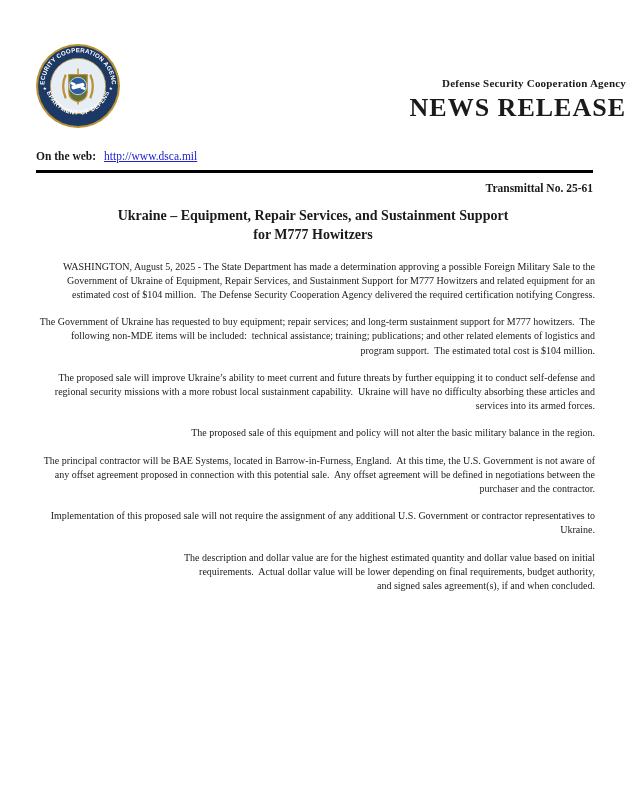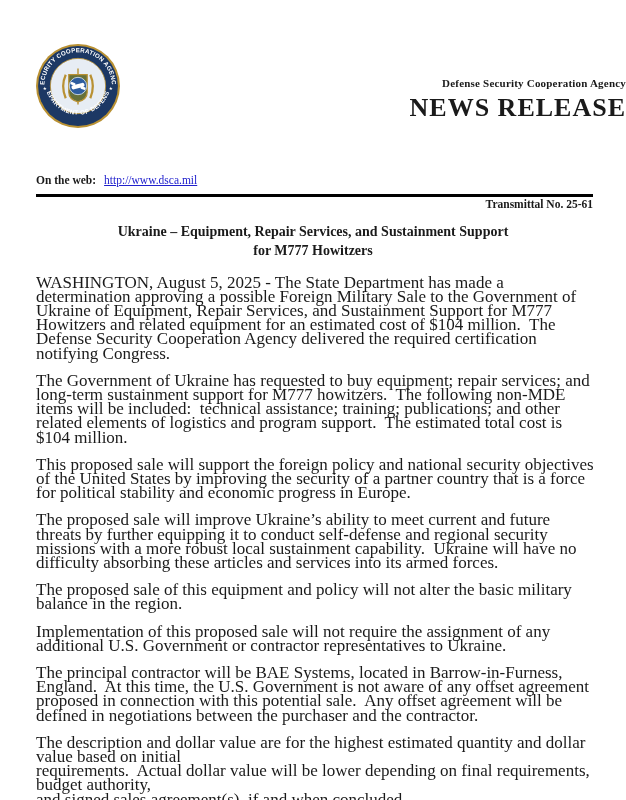--- a/index.html
+++ b/index.html
@@ -33,57 +33,58 @@
   .news-release {
     margin-top: 6px;
     font-size: 26px;
     font-weight: bold;
     letter-spacing: 1px;
   }
   .meta-row {
     display: flex;
     justify-content: space-between;
     align-items: flex-start;
-    margin: 52px 33px 0 36px;
+    margin: 28px 33px 0 36px;
     font-size: 11.5px;
     font-weight: bold;
     line-height: 14px;
   }
   .web-cell { white-space: nowrap; }
   .web-link {
     color: #2121cd;
     text-decoration: underline;
     font-weight: normal;
     margin-left: 8px;
   }
   .contact-cell { text-align: right; }
   .rule {
     height: 2.5px;
     background: #000000;
     margin: 7px 33px 0 36px;
   }
   .transmittal {
-    margin: 0 33px 0 36px;
+    margin: 8px 33px 0 36px;
     text-align: right;
     font-size: 11.5px;
     font-weight: bold;
     line-height: 14px;
   }
   .doc-title {
     margin: 11px 50px 0 50px;
     text-align: center;
     font-size: 14px;
     font-weight: bold;
     line-height: 19px;
     white-space: pre-wrap;
   }
   .body-copy {
     margin: 16px 31px 0 36px;
-    font-size: 17px;
+    font-size: 10px;
     line-height: 14.2px;
+    text-align: right;
   }
   .body-copy p {
     margin: 0 0 13px 0;
     white-space: pre-wrap;
   }
 </style>
 </head>
 <body>
 
 <div class="page">
@@ -135,23 +136,22 @@
   <div class="rule"></div>
 
   <div class="transmittal">Transmittal No. 25-61</div>
 
   <h1 class="doc-title">Ukraine – Equipment, Repair Services, and Sustainment Support
 for M777 Howitzers</h1>
 
   <div class="body-copy">
     <p>WASHINGTON, August 5, 2025 - The State Department has made a determination approving a possible Foreign Military Sale to the Government of Ukraine of Equipment, Repair Services, and Sustainment Support for M777 Howitzers and related equipment for an estimated cost of $104 million.  The Defense Security Cooperation Agency delivered the required certification notifying Congress.</p>
     <p>The Government of Ukraine has requested to buy equipment; repair services; and long-term sustainment support for M777 howitzers.  The following non-MDE items will be included:  technical assistance; training; publications; and other related elements of logistics and program support.  The estimated total cost is $104 million.</p>
-    <p>This proposed sale will support the foreign policy and national security objectives of the United States by improving the security of a partner country that is a force for political stability and economic progress in Europe.</p>
     <p>The proposed sale will improve Ukraine’s ability to meet current and future threats by further equipping it to conduct self-defense and regional security missions with a more robust local sustainment capability.  Ukraine will have no difficulty absorbing these articles and services into its armed forces.</p>
     <p>The proposed sale of this equipment and policy will not alter the basic military balance in the region.</p>
+    <p>The principal contractor will be BAE Systems, located in Barrow-in-Furness, England.  At this time, the U.S. Government is not aware of any offset agreement proposed in connection with this potential sale.  Any offset agreement will be defined in negotiations between the purchaser and the contractor.</p>
     <p>Implementation of this proposed sale will not require the assignment of any additional U.S. Government or contractor representatives to Ukraine.</p>
-    <p>The principal contractor will be BAE Systems, located in Barrow-in-Furness, England.  At this time, the U.S. Government is not aware of any offset agreement proposed in connection with this potential sale.  Any offset agreement will be defined in negotiations between the purchaser and the contractor.</p>
     <p>The description and dollar value are for the highest estimated quantity and dollar value based on initial
 requirements.  Actual dollar value will be lower depending on final requirements, budget authority,
 and signed sales agreement(s), if and when concluded.</p>
   </div>
 
 </div>
 
 </body></html>

